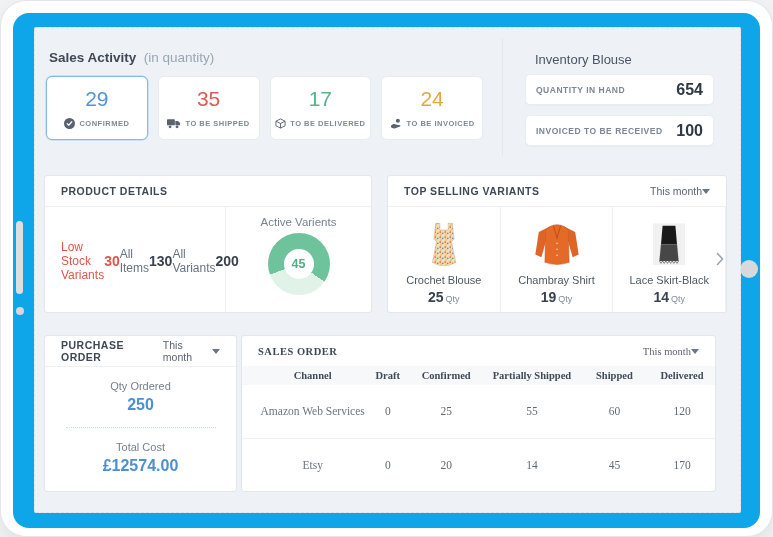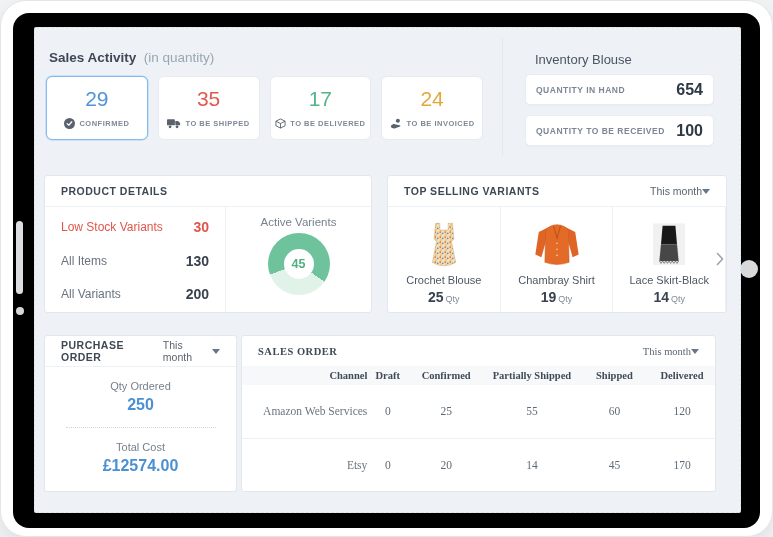--- a/index.html
+++ b/index.html
@@ -1,20 +1,20 @@
 <!DOCTYPE html>
 <html><head>
 <meta charset="utf-8">
 <style>
   html,body{margin:0;padding:0;}
   body{width:773px;height:537px;background:#f2f3f4;position:relative;
        font-family:"Liberation Sans", sans-serif; -webkit-font-smoothing:antialiased;}
   .device{position:absolute;inset:0;background:#fff;border-radius:26px;
           border:1px solid #e3e5e7;box-shadow:0 8px 20px rgba(60,70,80,.10);box-sizing:border-box;}
-  .screen{position:absolute;left:12px;top:12px;right:12px;bottom:8px;background:#000000;
+  .screen{position:absolute;left:12px;top:12px;right:12px;bottom:8px;background:#0ea5e9;
           border-radius:16px;overflow:hidden;}
   
   .scrollbar{position:absolute;left:3px;top:208px;width:7px;height:73px;border-radius:4px;background:#dcdee0;}
   .scrolldot{position:absolute;left:3px;top:294px;width:8px;height:8px;border-radius:50%;background:#d5d7d9;}
   .homebtn{position:absolute;right:2px;top:247px;width:18px;height:18px;border-radius:50%;background:#d7d9da;}
   
   .content{position:absolute;left:21px;top:14px;width:705px;height:484px;background:#eef2f7;
            border:1px dashed #dbe2ea;border-radius:2px;box-sizing:content-box;}
   
   .sa-title{position:absolute;left:14px;top:22px;font-size:13.5px;color:#3f4854;font-weight:bold;}
@@ -44,21 +44,21 @@
   .panel-so{left:206px;top:307px;width:475px;height:157px;font-family:Liberation Serif, serif;}
   .panel-hd{height:30px;flex:0 0 30px;display:flex;align-items:center;justify-content:space-between;
             padding:0 16px;border-bottom:1px solid #eef1f4;}
   .panel-title{font-size:10.5px;font-weight:bold;letter-spacing:.5px;color:#3e4855;}
   .period{display:flex;align-items:center;font-size:10.5px;color:#5a6470;cursor:pointer;}
   .caret{width:0;height:0;border-left:4px solid transparent;border-right:4px solid transparent;
          border-top:5px solid #6a7683;}
   
   .pd-body{flex:1;display:flex;}
   .pd-list{width:181px;border-right:1px solid #eef1f4;padding:12px 16px 10px;box-sizing:border-box;
-           display:flex;flex-direction:column;justify-content:space-between;}
+           display:flex;justify-content:space-between;}
   .pd-row{display:flex;justify-content:space-between;align-items:center;}
   .pd-lab{font-size:12px;color:#68737f;}
   .pd-val{font-size:14px;font-weight:bold;color:#39424e;}
   .pd-row.alert .pd-lab,.pd-row.alert .pd-val{color:#e0554a;}
   .pd-right{flex:1;display:flex;flex-direction:column;align-items:center;padding-top:9px;text-align:center;}
   .pd-donut-label{font-size:11.5px;color:#77818d;}
   .donut{width:62px;height:62px;border-radius:50%;position:relative;margin-top:5px;}
   .donut-hole{position:absolute;inset:16px;background:#fff;border-radius:50%;
               display:flex;align-items:center;justify-content:center;
               font-size:12.5px;font-weight:bold;color:#4fae83;}
@@ -74,21 +74,21 @@
   .ts-next{position:absolute;right:2px;top:50%;margin-top:-8px;cursor:pointer;line-height:0;}
   
   .po-body{flex:1;display:flex;flex-direction:column;align-items:center;}
   .po-label{font-size:11px;color:#77818d;margin-top:13px;}
   .po-value{font-size:16px;font-weight:bold;color:#4a90d2;margin-top:4px;}
   .po-div{width:150px;border-top:1px dotted #cfd7de;margin-top:13px;}
   
   .so-grid{display:grid;grid-template-columns:1.9fr .62fr 1.15fr 1.45fr 1.05fr 1fr;align-items:center;}
   .so-head{background:#f6f8fa;height:19px;font-size:10.5px;font-weight:bold;color:#414b58;}
   .so-head .cell,.so-row .cell{text-align:center;}
-  .so-head .cell.first,.so-row .cell.first{text-align:right;padding-left:16px;}
+  .so-head .cell.first,.so-row .cell.first{text-align:center;padding-left:16px;}
   .so-row{flex:1;font-size:11.5px;color:#606a75;}
   .so-row + .so-row{border-top:1px solid #eef1f4;}
   .so-row .cell.first{color:#6b7580;}
 </style>
 </head>
 <body>
 
 <div class="device">
   <div class="screen">
     <div class="scrollbar"></div>
@@ -157,21 +157,21 @@
 
       <div class="top-divider"></div>
 
       <div class="inv-title">Inventory Blouse</div>
       <div class="inv-rows">
         <div class="inv-row">
           <span class="inv-lab">QUANTITY IN HAND</span>
           <span class="inv-val">654</span>
         </div>
         <div class="inv-row">
-          <span class="inv-lab">QUANTITY TO BE RECEIVED</span>
+          <span class="inv-lab">INVOICED TO BE RECEIVED</span>
           <span class="inv-val">100</span>
         </div>
       </div>
 
       <div class="panel panel-pd">
         <div class="panel-hd">
           <span class="panel-title">PRODUCT DETAILS</span>
         </div>
         <div class="pd-body">
           <div class="pd-list">

